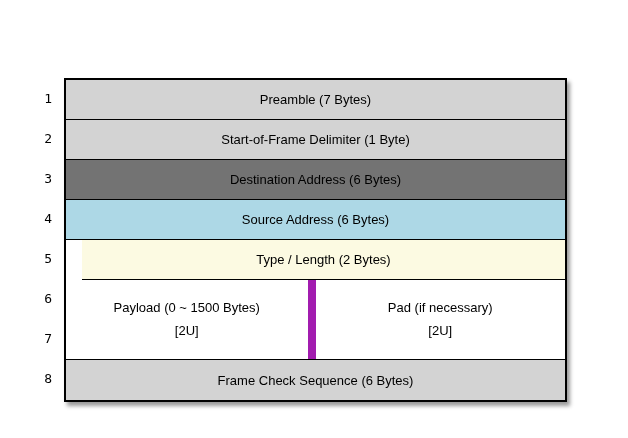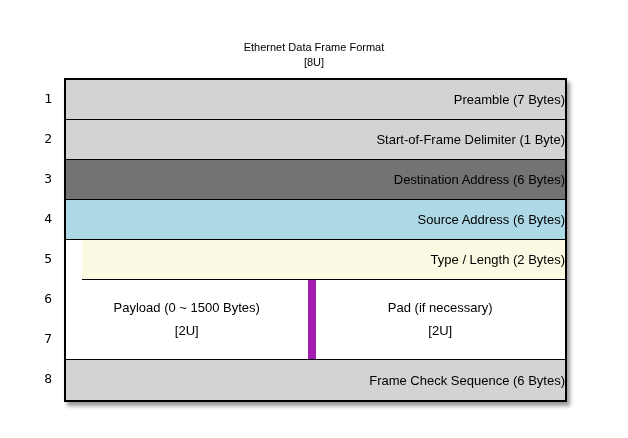--- a/index.html
+++ b/index.html
@@ -44,21 +44,21 @@
     border: 2px solid #000000;
     background: #ffffff;
     box-shadow: 3px 4px 4px rgba(0,0,0,0.40);
   }
   .frow {
     height: 40px;
     box-sizing: border-box;
     border-bottom: 1px solid #000000;
     display: flex;
     align-items: center;
-    justify-content: flex-end;
+    justify-content: center;
     font-size: 13px;
     text-align: center;
   }
   .frow:last-child { border-bottom: none; }
   .frow.double {
     height: 80px;
     align-items: stretch;
     justify-content: flex-start;
   }
   .cell {
@@ -71,24 +71,20 @@
     gap: 7px;
     line-height: 16px;
   }
   .cell-left { border-right: 8px solid #a21caf; }
 </style>
 </head>
 <body>
 
 <div class="canvas">
 
-  <div class="title-block">
-    <div>Ethernet Data Frame Format</div>
-    <div>[8U]</div>
-  </div>
 
   <div class="row-numbers">
     <div class="row-num">1</div>
     <div class="row-num">2</div>
     <div class="row-num">3</div>
     <div class="row-num">4</div>
     <div class="row-num">5</div>
     <div class="row-num">6</div>
     <div class="row-num">7</div>
     <div class="row-num">8</div>

